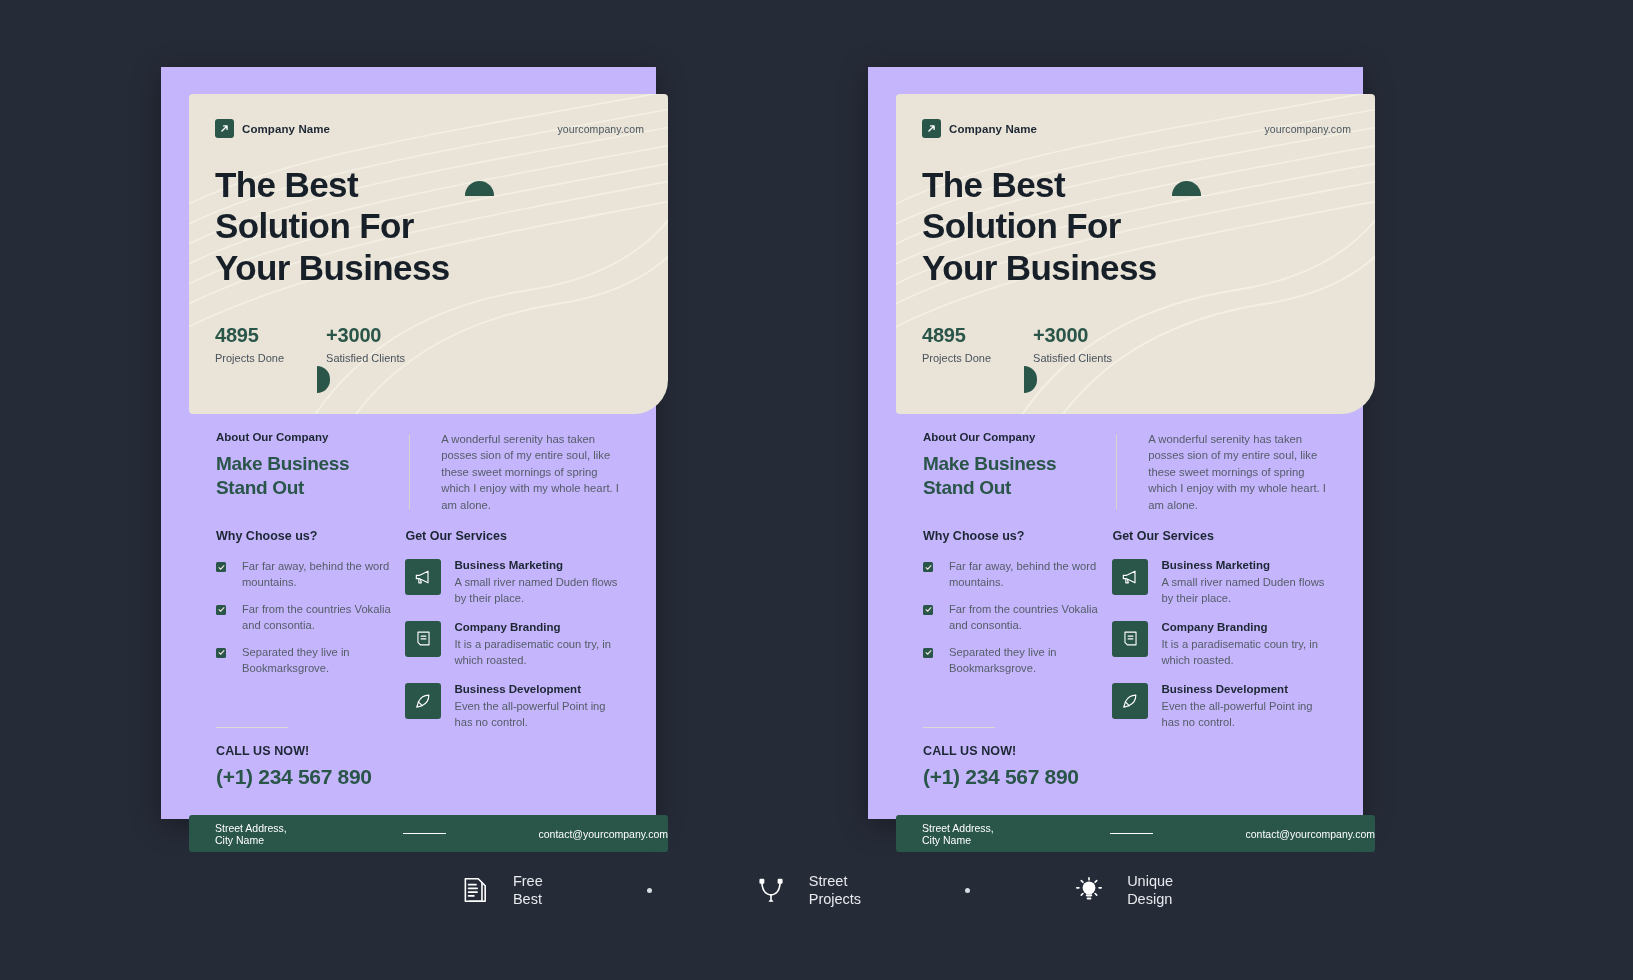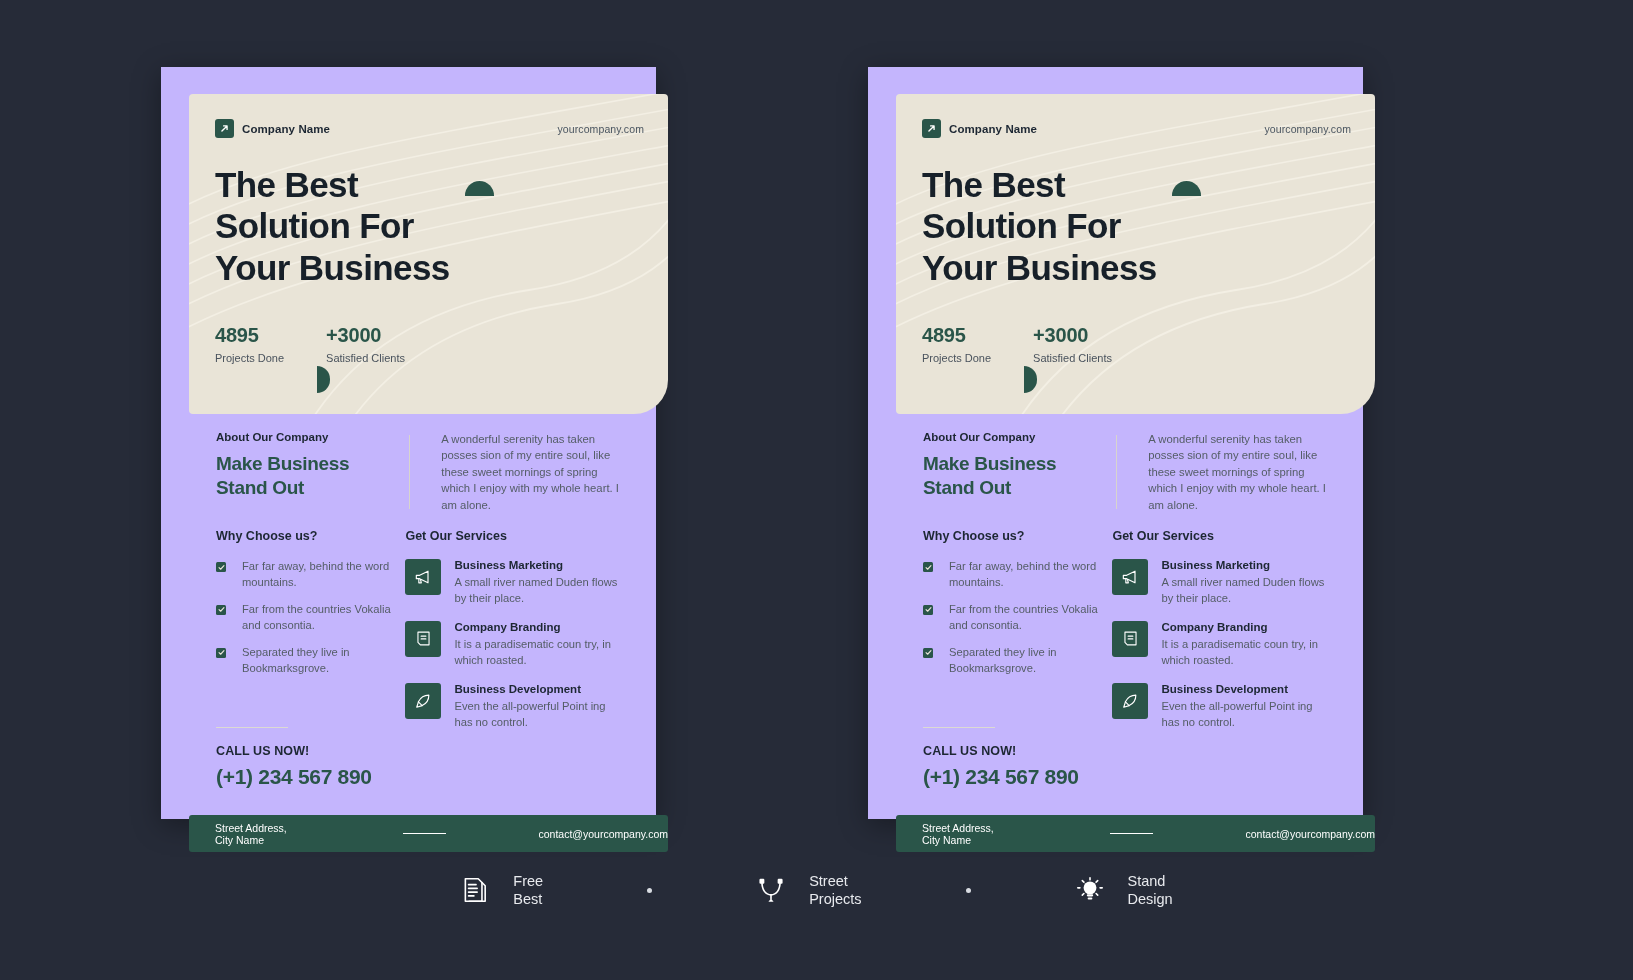--- a/index.html
+++ b/index.html
@@ -515,20 +515,20 @@
     <div class="badge">
       <span class="badge-ico">
         <svg width="30" height="30" viewBox="0 0 28 28" fill="none" stroke="#ffffff" stroke-width="1.5" stroke-linecap="round" stroke-linejoin="round">
           <circle cx="14" cy="12" r="6" fill="#ffffff" stroke="none"></circle>
           <rect x="11" y="18" width="6" height="2" rx="1" fill="#ffffff" stroke="none"></rect>
           <rect x="11.8" y="21" width="4.4" height="1.8" rx="0.9" fill="#ffffff" stroke="none"></rect>
           <path d="M14 2.5 V4.5 M4.6 12 H2.6 M25.4 12 H23.4 M6.8 5.2 L8.3 6.7 M21.2 5.2 L19.7 6.7 M6.8 18.8 L8.3 17.3 M21.2 18.8 L19.7 17.3"></path>
         </svg>
       </span>
       <span class="badge-text">
-        <b>Stand</b>
+        <b>Unique</b>
         <b>Design</b>
       </span>
     </div>
 
   </div>
 
 </div>
 
 </body></html>

